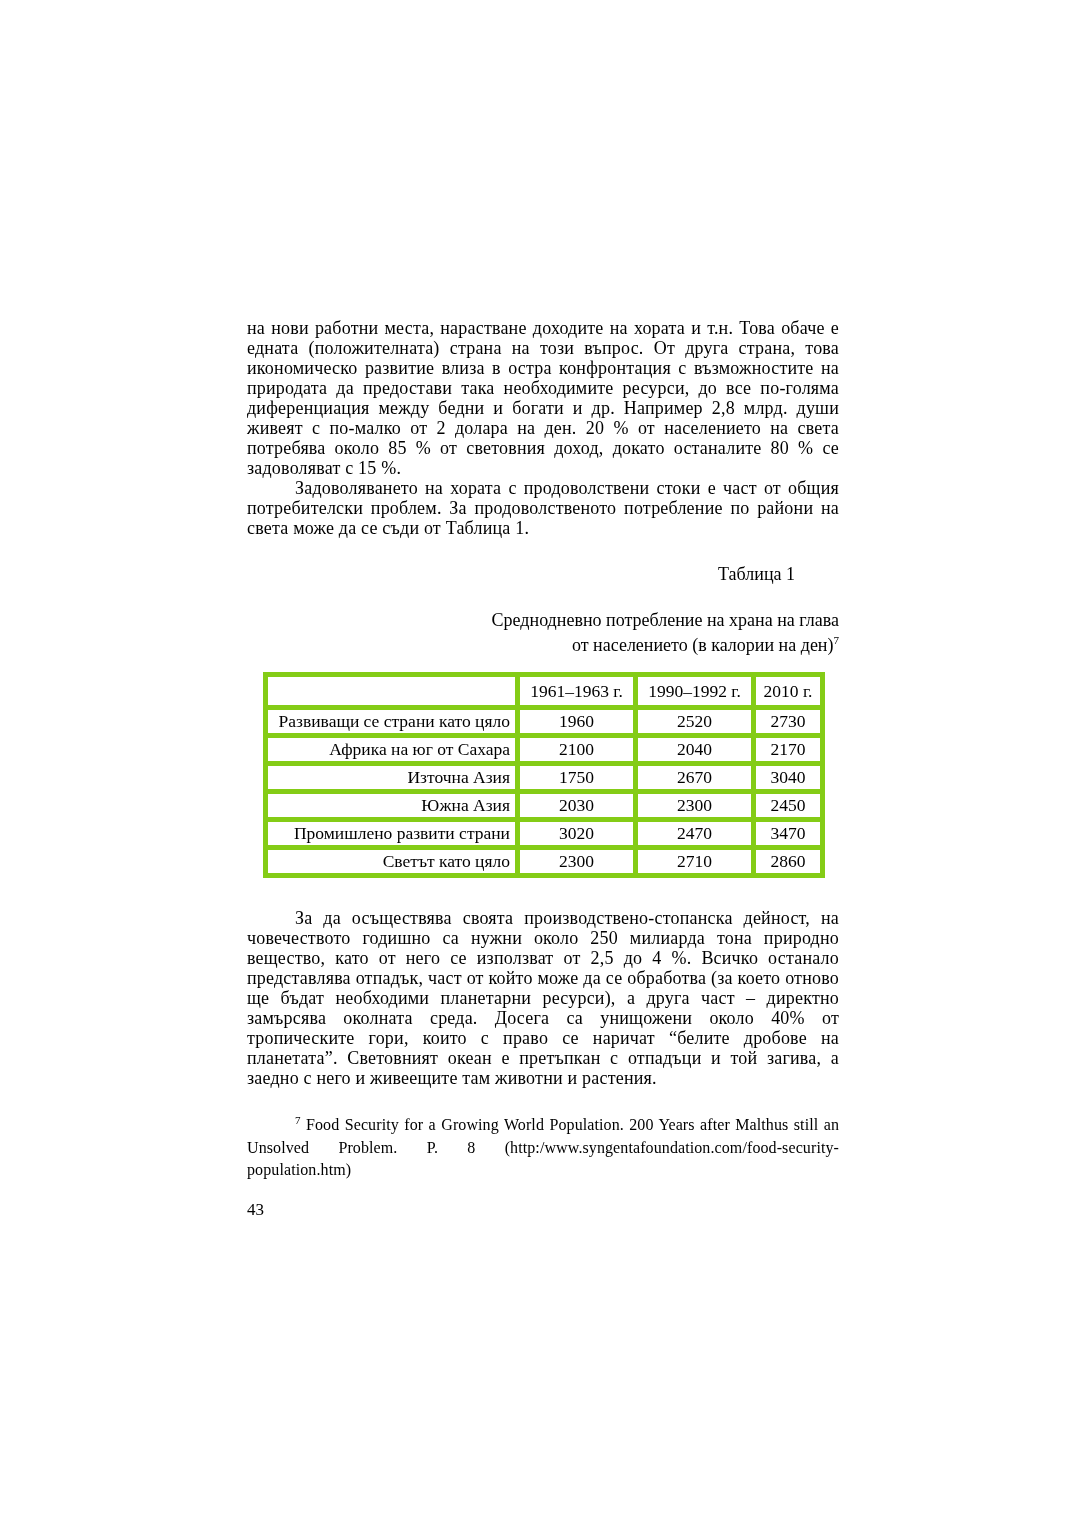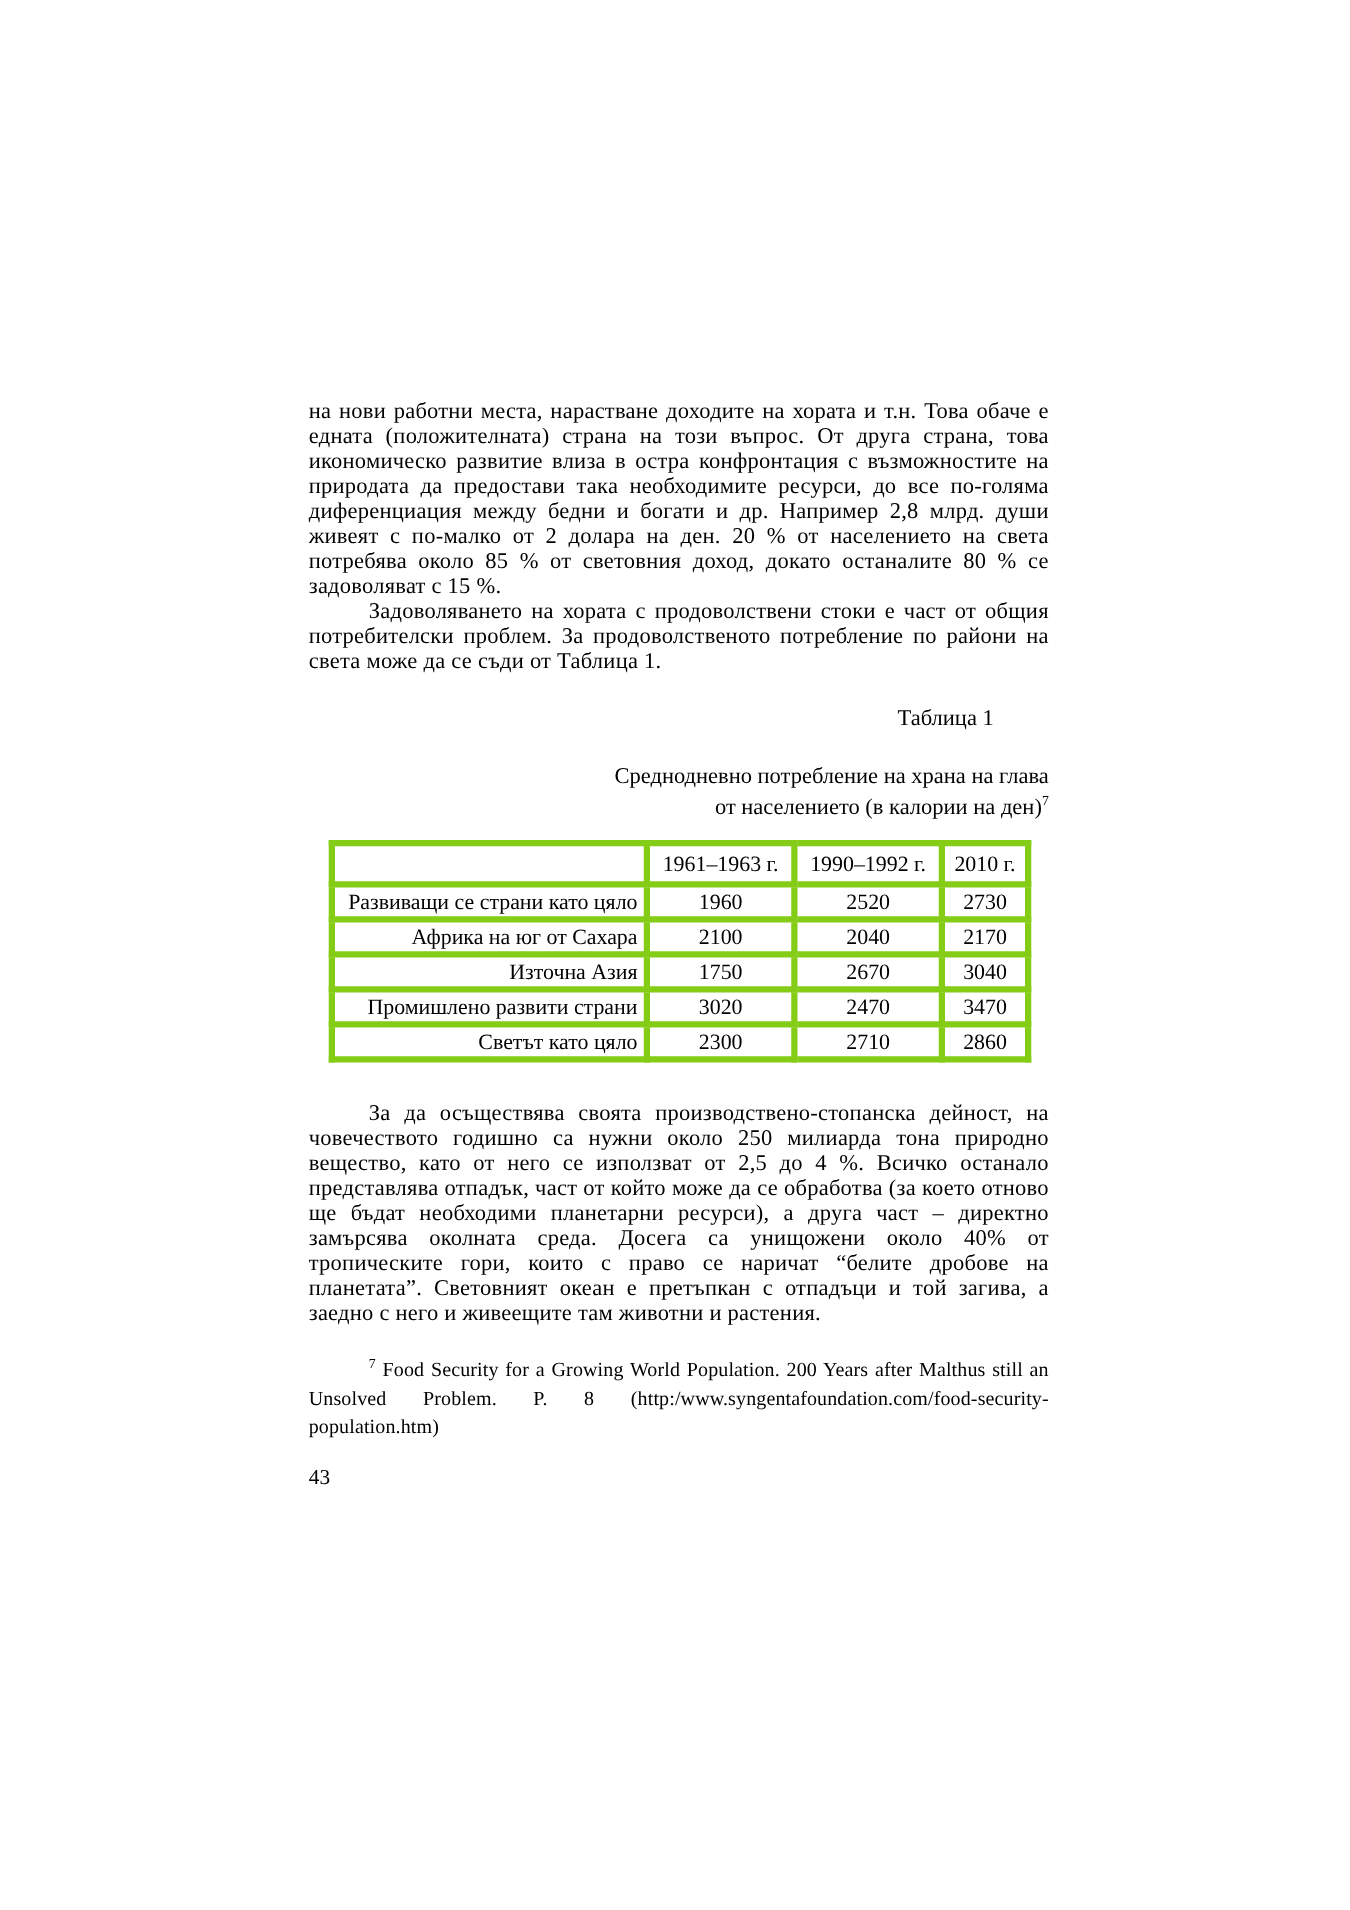--- a/index.html
+++ b/index.html
@@ -137,20 +137,26 @@
         <td class="num">2040</td>
         <td class="num">2170</td>
       </tr>
       <tr>
         <td class="label">Източна Азия</td>
         <td class="num">1750</td>
         <td class="num">2670</td>
         <td class="num">3040</td>
       </tr>
       <tr>
+        <td class="label">Южна Азия</td>
+        <td class="num">2030</td>
+        <td class="num">2300</td>
+        <td class="num">2450</td>
+      </tr>
+      <tr>
         <td class="label">Промишлено развити страни</td>
         <td class="num">3020</td>
         <td class="num">2470</td>
         <td class="num">3470</td>
       </tr>
       <tr>
         <td class="label">Светът като цяло</td>
         <td class="num">2300</td>
         <td class="num">2710</td>
         <td class="num">2860</td>

